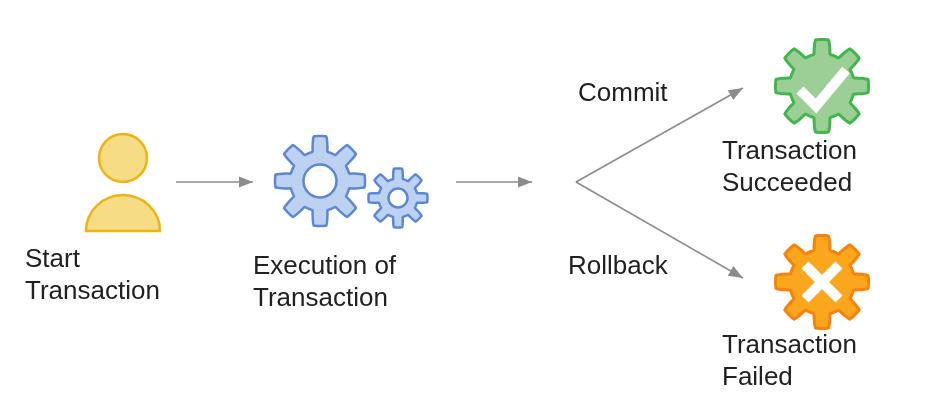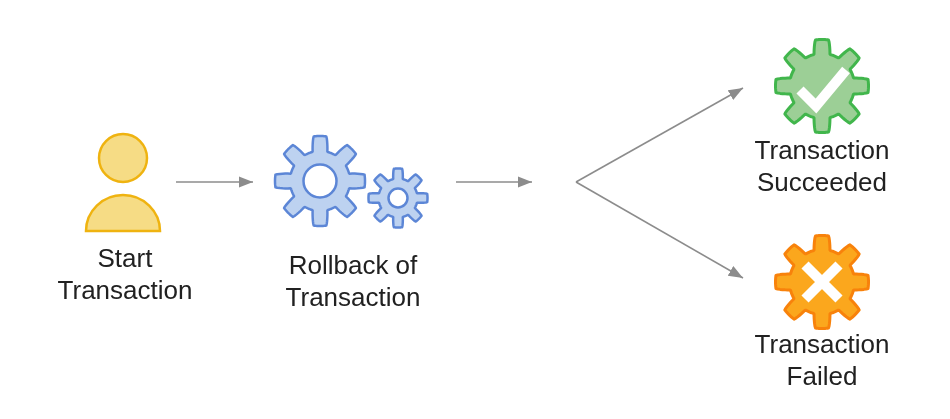--- a/index.html
+++ b/index.html
@@ -13,21 +13,21 @@
   body{background:#fff;font-family:"Liberation Sans", sans-serif;}
   .canvas{
     position:relative;width:950px;height:419px;background:var(--background);
     overflow:hidden;color:var(--text);
   }
   .canvas svg{position:absolute;display:block;}
   .lbl{
     position:absolute;font-size:26px;line-height:32px;color:var(--text);
     white-space:pre-line;letter-spacing:0;
   }
-  .lbl.center{text-align:center;width:200px;}
+  .lbl.center{width:200px;}
   .person-head,.person-body{fill:var(--person-fill);stroke:var(--person-stroke);stroke-width:2.5;}
   .gear-blue{fill:var(--gear-fill);stroke:var(--gear-stroke);stroke-width:2.5;stroke-linejoin:round;}
   .gear-hole{fill:#fff;stroke:var(--gear-stroke);stroke-width:2.5;}
   .gear-green{fill:var(--success-fill);stroke:var(--success-stroke);stroke-width:3;stroke-linejoin:round;}
   .gear-orange{fill:var(--fail-fill);stroke:var(--fail-stroke);stroke-width:3;stroke-linejoin:round;}
   .mark{fill:none;stroke:#fff;stroke-width:10;stroke-linecap:butt;stroke-linejoin:miter;}
   .edge{stroke:var(--arrow);stroke-width:1.6;fill:none;}
 </style>
 </head>
 <body>
@@ -52,23 +52,25 @@
   </svg>
   <div class="lbl center" style="left:25px;top:242px;">Start
 Transaction</div>
 
   <svg width="180" height="120" style="left:263px;top:123px;">
     <path class="gear-blue" d="M102.00,58.00L101.99,58.79L101.97,59.57L101.94,60.36L101.89,61.14L101.83,61.92L101.75,62.70L101.66,63.48L101.56,64.26L99.76,64.77L97.14,65.08L94.45,65.28L91.76,65.39L89.12,65.42L86.57,65.37L85.98,65.76L85.84,66.27L85.69,66.77L85.53,67.27L85.37,67.77L85.19,68.26L85.01,68.75L84.82,69.24L84.62,69.72L84.41,70.20L84.19,70.68L83.96,71.15L83.73,71.62L83.49,72.08L83.24,72.54L82.98,73.00L83.12,73.70L84.96,75.47L86.81,77.36L88.63,79.34L90.39,81.38L92.03,83.45L92.94,85.08L92.46,85.70L91.97,86.32L91.47,86.93L90.96,87.52L90.44,88.11L89.91,88.69L89.37,89.26L88.82,89.82L88.26,90.37L87.69,90.91L87.11,91.44L86.52,91.96L85.93,92.47L85.32,92.97L84.70,93.46L84.08,93.94L82.45,93.03L80.38,91.39L78.34,89.63L76.36,87.81L74.47,85.96L72.70,84.12L72.00,83.98L71.54,84.24L71.08,84.49L70.62,84.73L70.15,84.96L69.68,85.19L69.20,85.41L68.72,85.62L68.24,85.82L67.75,86.01L67.26,86.19L66.77,86.37L66.27,86.53L65.77,86.69L65.27,86.84L64.76,86.98L64.37,87.57L64.42,90.12L64.39,92.76L64.28,95.45L64.08,98.14L63.77,100.76L63.26,102.56L62.48,102.66L61.70,102.75L60.92,102.83L60.14,102.89L59.36,102.94L58.57,102.97L57.79,102.99L57.00,103.00L56.21,102.99L55.43,102.97L54.64,102.94L53.86,102.89L53.08,102.83L52.30,102.75L51.52,102.66L50.74,102.56L50.23,100.76L49.92,98.14L49.72,95.45L49.61,92.76L49.58,90.12L49.63,87.57L49.24,86.98L48.73,86.84L48.23,86.69L47.73,86.53L47.23,86.37L46.74,86.19L46.25,86.01L45.76,85.82L45.28,85.62L44.80,85.41L44.32,85.19L43.85,84.96L43.38,84.73L42.92,84.49L42.46,84.24L42.00,83.98L41.30,84.12L39.53,85.96L37.64,87.81L35.66,89.63L33.62,91.39L31.55,93.03L29.92,93.94L29.30,93.46L28.68,92.97L28.07,92.47L27.48,91.96L26.89,91.44L26.31,90.91L25.74,90.37L25.18,89.82L24.63,89.26L24.09,88.69L23.56,88.11L23.04,87.52L22.53,86.93L22.03,86.32L21.54,85.70L21.06,85.08L21.97,83.45L23.61,81.38L25.37,79.34L27.19,77.36L29.04,75.47L30.88,73.70L31.02,73.00L30.76,72.54L30.51,72.08L30.27,71.62L30.04,71.15L29.81,70.68L29.59,70.20L29.38,69.72L29.18,69.24L28.99,68.75L28.81,68.26L28.63,67.77L28.47,67.27L28.31,66.77L28.16,66.27L28.02,65.76L27.43,65.37L24.88,65.42L22.24,65.39L19.55,65.28L16.86,65.08L14.24,64.77L12.44,64.26L12.34,63.48L12.25,62.70L12.17,61.92L12.11,61.14L12.06,60.36L12.03,59.57L12.01,58.79L12.00,58.00L12.01,57.21L12.03,56.43L12.06,55.64L12.11,54.86L12.17,54.08L12.25,53.30L12.34,52.52L12.44,51.74L14.24,51.23L16.86,50.92L19.55,50.72L22.24,50.61L24.88,50.58L27.43,50.63L28.02,50.24L28.16,49.73L28.31,49.23L28.47,48.73L28.63,48.23L28.81,47.74L28.99,47.25L29.18,46.76L29.38,46.28L29.59,45.80L29.81,45.32L30.04,44.85L30.27,44.38L30.51,43.92L30.76,43.46L31.02,43.00L30.88,42.30L29.04,40.53L27.19,38.64L25.37,36.66L23.61,34.62L21.97,32.55L21.06,30.92L21.54,30.30L22.03,29.68L22.53,29.07L23.04,28.48L23.56,27.89L24.09,27.31L24.63,26.74L25.18,26.18L25.74,25.63L26.31,25.09L26.89,24.56L27.48,24.04L28.07,23.53L28.68,23.03L29.30,22.54L29.92,22.06L31.55,22.97L33.62,24.61L35.66,26.37L37.64,28.19L39.53,30.04L41.30,31.88L42.00,32.02L42.46,31.76L42.92,31.51L43.38,31.27L43.85,31.04L44.32,30.81L44.80,30.59L45.28,30.38L45.76,30.18L46.25,29.99L46.74,29.81L47.23,29.63L47.73,29.47L48.23,29.31L48.73,29.16L49.24,29.02L49.63,28.43L49.58,25.88L49.61,23.24L49.72,20.55L49.92,17.86L50.23,15.24L50.74,13.44L51.52,13.34L52.30,13.25L53.08,13.17L53.86,13.11L54.64,13.06L55.43,13.03L56.21,13.01L57.00,13.00L57.79,13.01L58.57,13.03L59.36,13.06L60.14,13.11L60.92,13.17L61.70,13.25L62.48,13.34L63.26,13.44L63.77,15.24L64.08,17.86L64.28,20.55L64.39,23.24L64.42,25.88L64.37,28.43L64.76,29.02L65.27,29.16L65.77,29.31L66.27,29.47L66.77,29.63L67.26,29.81L67.75,29.99L68.24,30.18L68.72,30.38L69.20,30.59L69.68,30.81L70.15,31.04L70.62,31.27L71.08,31.51L71.54,31.76L72.00,32.02L72.70,31.88L74.47,30.04L76.36,28.19L78.34,26.37L80.38,24.61L82.45,22.97L84.08,22.06L84.70,22.54L85.32,23.03L85.93,23.53L86.52,24.04L87.11,24.56L87.69,25.09L88.26,25.63L88.82,26.18L89.37,26.74L89.91,27.31L90.44,27.89L90.96,28.48L91.47,29.07L91.97,29.68L92.46,30.30L92.94,30.92L92.03,32.55L90.39,34.62L88.63,36.66L86.81,38.64L84.96,40.53L83.12,42.30L82.98,43.00L83.24,43.46L83.49,43.92L83.73,44.38L83.96,44.85L84.19,45.32L84.41,45.80L84.62,46.28L84.82,46.76L85.01,47.25L85.19,47.74L85.37,48.23L85.53,48.73L85.69,49.23L85.84,49.73L85.98,50.24L86.57,50.63L89.12,50.58L91.76,50.61L94.45,50.72L97.14,50.92L99.76,51.23L101.56,51.74L101.66,52.52L101.75,53.30L101.83,54.08L101.89,54.86L101.94,55.64L101.97,56.43L101.99,57.21L102.00,58.00Z"></path>
     <circle class="gear-hole" cx="57" cy="58" r="16.5"></circle>
     <path class="gear-blue" d="M164.50,75.00L164.50,75.51L164.48,76.03L164.46,76.54L164.43,77.06L164.39,77.57L164.34,78.08L164.28,78.60L164.21,79.11L163.01,79.44L161.27,79.63L159.48,79.76L157.69,79.82L155.93,79.83L154.23,79.79L153.84,80.05L153.74,80.37L153.65,80.70L153.55,81.03L153.44,81.35L153.32,81.67L153.20,81.99L153.08,82.30L152.95,82.62L152.81,82.93L152.67,83.24L152.53,83.55L152.37,83.85L152.22,84.15L152.06,84.45L151.89,84.75L151.99,85.21L153.21,86.38L154.45,87.63L155.67,88.94L156.85,90.30L157.95,91.67L158.56,92.75L158.25,93.16L157.93,93.56L157.60,93.96L157.26,94.35L156.92,94.74L156.57,95.12L156.22,95.49L155.86,95.86L155.49,96.22L155.12,96.57L154.74,96.92L154.35,97.26L153.96,97.60L153.56,97.93L153.16,98.25L152.75,98.56L151.67,97.95L150.30,96.85L148.94,95.67L147.63,94.45L146.38,93.21L145.21,91.99L144.75,91.89L144.45,92.06L144.15,92.22L143.85,92.37L143.55,92.53L143.24,92.67L142.93,92.81L142.62,92.95L142.30,93.08L141.99,93.20L141.67,93.32L141.35,93.44L141.03,93.55L140.70,93.65L140.37,93.74L140.05,93.84L139.79,94.23L139.83,95.93L139.82,97.69L139.76,99.48L139.63,101.27L139.44,103.01L139.11,104.21L138.60,104.28L138.08,104.34L137.57,104.39L137.06,104.43L136.54,104.46L136.03,104.48L135.51,104.50L135.00,104.50L134.49,104.50L133.97,104.48L133.46,104.46L132.94,104.43L132.43,104.39L131.92,104.34L131.40,104.28L130.89,104.21L130.56,103.01L130.37,101.27L130.24,99.48L130.18,97.69L130.17,95.93L130.21,94.23L129.95,93.84L129.63,93.74L129.30,93.65L128.97,93.55L128.65,93.44L128.33,93.32L128.01,93.20L127.70,93.08L127.38,92.95L127.07,92.81L126.76,92.67L126.45,92.53L126.15,92.37L125.85,92.22L125.55,92.06L125.25,91.89L124.79,91.99L123.62,93.21L122.37,94.45L121.06,95.67L119.70,96.85L118.33,97.95L117.25,98.56L116.84,98.25L116.44,97.93L116.04,97.60L115.65,97.26L115.26,96.92L114.88,96.57L114.51,96.22L114.14,95.86L113.78,95.49L113.43,95.12L113.08,94.74L112.74,94.35L112.40,93.96L112.07,93.56L111.75,93.16L111.44,92.75L112.05,91.67L113.15,90.30L114.33,88.94L115.55,87.63L116.79,86.38L118.01,85.21L118.11,84.75L117.94,84.45L117.78,84.15L117.63,83.85L117.47,83.55L117.33,83.24L117.19,82.93L117.05,82.62L116.92,82.30L116.80,81.99L116.68,81.67L116.56,81.35L116.45,81.03L116.35,80.70L116.26,80.37L116.16,80.05L115.77,79.79L114.07,79.83L112.31,79.82L110.52,79.76L108.73,79.63L106.99,79.44L105.79,79.11L105.72,78.60L105.66,78.08L105.61,77.57L105.57,77.06L105.54,76.54L105.52,76.03L105.50,75.51L105.50,75.00L105.50,74.49L105.52,73.97L105.54,73.46L105.57,72.94L105.61,72.43L105.66,71.92L105.72,71.40L105.79,70.89L106.99,70.56L108.73,70.37L110.52,70.24L112.31,70.18L114.07,70.17L115.77,70.21L116.16,69.95L116.26,69.63L116.35,69.30L116.45,68.97L116.56,68.65L116.68,68.33L116.80,68.01L116.92,67.70L117.05,67.38L117.19,67.07L117.33,66.76L117.47,66.45L117.63,66.15L117.78,65.85L117.94,65.55L118.11,65.25L118.01,64.79L116.79,63.62L115.55,62.37L114.33,61.06L113.15,59.70L112.05,58.33L111.44,57.25L111.75,56.84L112.07,56.44L112.40,56.04L112.74,55.65L113.08,55.26L113.43,54.88L113.78,54.51L114.14,54.14L114.51,53.78L114.88,53.43L115.26,53.08L115.65,52.74L116.04,52.40L116.44,52.07L116.84,51.75L117.25,51.44L118.33,52.05L119.70,53.15L121.06,54.33L122.37,55.55L123.62,56.79L124.79,58.01L125.25,58.11L125.55,57.94L125.85,57.78L126.15,57.63L126.45,57.47L126.76,57.33L127.07,57.19L127.38,57.05L127.70,56.92L128.01,56.80L128.33,56.68L128.65,56.56L128.97,56.45L129.30,56.35L129.63,56.26L129.95,56.16L130.21,55.77L130.17,54.07L130.18,52.31L130.24,50.52L130.37,48.73L130.56,46.99L130.89,45.79L131.40,45.72L131.92,45.66L132.43,45.61L132.94,45.57L133.46,45.54L133.97,45.52L134.49,45.50L135.00,45.50L135.51,45.50L136.03,45.52L136.54,45.54L137.06,45.57L137.57,45.61L138.08,45.66L138.60,45.72L139.11,45.79L139.44,46.99L139.63,48.73L139.76,50.52L139.82,52.31L139.83,54.07L139.79,55.77L140.05,56.16L140.37,56.26L140.70,56.35L141.03,56.45L141.35,56.56L141.67,56.68L141.99,56.80L142.30,56.92L142.62,57.05L142.93,57.19L143.24,57.33L143.55,57.47L143.85,57.63L144.15,57.78L144.45,57.94L144.75,58.11L145.21,58.01L146.38,56.79L147.63,55.55L148.94,54.33L150.30,53.15L151.67,52.05L152.75,51.44L153.16,51.75L153.56,52.07L153.96,52.40L154.35,52.74L154.74,53.08L155.12,53.43L155.49,53.78L155.86,54.14L156.22,54.51L156.57,54.88L156.92,55.26L157.26,55.65L157.60,56.04L157.93,56.44L158.25,56.84L158.56,57.25L157.95,58.33L156.85,59.70L155.67,61.06L154.45,62.37L153.21,63.62L151.99,64.79L151.89,65.25L152.06,65.55L152.22,65.85L152.37,66.15L152.53,66.45L152.67,66.76L152.81,67.07L152.95,67.38L153.08,67.70L153.20,68.01L153.32,68.33L153.44,68.65L153.55,68.97L153.65,69.30L153.74,69.63L153.84,69.95L154.23,70.21L155.93,70.17L157.69,70.18L159.48,70.24L161.27,70.37L163.01,70.56L164.21,70.89L164.28,71.40L164.34,71.92L164.39,72.43L164.43,72.94L164.46,73.46L164.48,73.97L164.50,74.49L164.50,75.00Z"></path>
     <circle class="gear-hole" cx="135" cy="75" r="9.5"></circle>
   </svg>
-  <div class="lbl center" style="left:253px;top:249px;">Rollback of
+  <div class="lbl center" style="left:253px;top:249px;">Execution of
 Transaction</div>
 
+  <div class="lbl" style="left:578px;top:76px;">Commit</div>
+  <div class="lbl" style="left:568px;top:249px;">Rollback</div>
 
   <svg width="105" height="105" style="left:770px;top:33px;">
     <path class="gear-green" d="M98.50,53.00L98.49,53.81L98.47,54.62L98.44,55.43L98.39,56.24L98.32,57.05L98.25,57.86L98.15,58.67L98.05,59.47L96.35,60.03L93.89,60.39L91.37,60.65L88.85,60.83L86.36,60.93L83.97,60.97L83.39,61.41L83.24,61.96L83.08,62.50L82.91,63.04L82.73,63.58L82.54,64.12L82.34,64.65L82.13,65.17L81.92,65.70L81.69,66.22L81.46,66.74L81.21,67.25L80.96,67.75L80.70,68.26L80.43,68.76L80.15,69.25L80.24,69.97L81.91,71.69L83.59,73.52L85.25,75.43L86.85,77.40L88.33,79.40L89.14,80.98L88.64,81.63L88.14,82.26L87.62,82.89L87.09,83.51L86.56,84.11L86.01,84.71L85.45,85.30L84.88,85.88L84.30,86.45L83.71,87.01L83.11,87.56L82.51,88.09L81.89,88.62L81.26,89.14L80.63,89.64L79.98,90.14L78.40,89.33L76.40,87.85L74.43,86.25L72.52,84.59L70.69,82.91L68.97,81.24L68.25,81.15L67.76,81.43L67.26,81.70L66.75,81.96L66.25,82.21L65.74,82.46L65.22,82.69L64.70,82.92L64.17,83.13L63.65,83.34L63.12,83.54L62.58,83.73L62.04,83.91L61.50,84.08L60.96,84.24L60.41,84.39L59.97,84.97L59.93,87.36L59.83,89.85L59.65,92.37L59.39,94.89L59.03,97.35L58.47,99.05L57.67,99.15L56.86,99.25L56.05,99.32L55.24,99.39L54.43,99.44L53.62,99.47L52.81,99.49L52.00,99.50L51.19,99.49L50.38,99.47L49.57,99.44L48.76,99.39L47.95,99.32L47.14,99.25L46.33,99.15L45.53,99.05L44.97,97.35L44.61,94.89L44.35,92.37L44.17,89.85L44.07,87.36L44.03,84.97L43.59,84.39L43.04,84.24L42.50,84.08L41.96,83.91L41.42,83.73L40.88,83.54L40.35,83.34L39.83,83.13L39.30,82.92L38.78,82.69L38.26,82.46L37.75,82.21L37.25,81.96L36.74,81.70L36.24,81.43L35.75,81.15L35.03,81.24L33.31,82.91L31.48,84.59L29.57,86.25L27.60,87.85L25.60,89.33L24.02,90.14L23.37,89.64L22.74,89.14L22.11,88.62L21.49,88.09L20.89,87.56L20.29,87.01L19.70,86.45L19.12,85.88L18.55,85.30L17.99,84.71L17.44,84.11L16.91,83.51L16.38,82.89L15.86,82.26L15.36,81.63L14.86,80.98L15.67,79.40L17.15,77.40L18.75,75.43L20.41,73.52L22.09,71.69L23.76,69.97L23.85,69.25L23.57,68.76L23.30,68.26L23.04,67.75L22.79,67.25L22.54,66.74L22.31,66.22L22.08,65.70L21.87,65.17L21.66,64.65L21.46,64.12L21.27,63.58L21.09,63.04L20.92,62.50L20.76,61.96L20.61,61.41L20.03,60.97L17.64,60.93L15.15,60.83L12.63,60.65L10.11,60.39L7.65,60.03L5.95,59.47L5.85,58.67L5.75,57.86L5.68,57.05L5.61,56.24L5.56,55.43L5.53,54.62L5.51,53.81L5.50,53.00L5.51,52.19L5.53,51.38L5.56,50.57L5.61,49.76L5.68,48.95L5.75,48.14L5.85,47.33L5.95,46.53L7.65,45.97L10.11,45.61L12.63,45.35L15.15,45.17L17.64,45.07L20.03,45.03L20.61,44.59L20.76,44.04L20.92,43.50L21.09,42.96L21.27,42.42L21.46,41.88L21.66,41.35L21.87,40.83L22.08,40.30L22.31,39.78L22.54,39.26L22.79,38.75L23.04,38.25L23.30,37.74L23.57,37.24L23.85,36.75L23.76,36.03L22.09,34.31L20.41,32.48L18.75,30.57L17.15,28.60L15.67,26.60L14.86,25.02L15.36,24.37L15.86,23.74L16.38,23.11L16.91,22.49L17.44,21.89L17.99,21.29L18.55,20.70L19.12,20.12L19.70,19.55L20.29,18.99L20.89,18.44L21.49,17.91L22.11,17.38L22.74,16.86L23.37,16.36L24.02,15.86L25.60,16.67L27.60,18.15L29.57,19.75L31.48,21.41L33.31,23.09L35.03,24.76L35.75,24.85L36.24,24.57L36.74,24.30L37.25,24.04L37.75,23.79L38.26,23.54L38.78,23.31L39.30,23.08L39.83,22.87L40.35,22.66L40.88,22.46L41.42,22.27L41.96,22.09L42.50,21.92L43.04,21.76L43.59,21.61L44.03,21.03L44.07,18.64L44.17,16.15L44.35,13.63L44.61,11.11L44.97,8.65L45.53,6.95L46.33,6.85L47.14,6.75L47.95,6.68L48.76,6.61L49.57,6.56L50.38,6.53L51.19,6.51L52.00,6.50L52.81,6.51L53.62,6.53L54.43,6.56L55.24,6.61L56.05,6.68L56.86,6.75L57.67,6.85L58.47,6.95L59.03,8.65L59.39,11.11L59.65,13.63L59.83,16.15L59.93,18.64L59.97,21.03L60.41,21.61L60.96,21.76L61.50,21.92L62.04,22.09L62.58,22.27L63.12,22.46L63.65,22.66L64.17,22.87L64.70,23.08L65.22,23.31L65.74,23.54L66.25,23.79L66.75,24.04L67.26,24.30L67.76,24.57L68.25,24.85L68.97,24.76L70.69,23.09L72.52,21.41L74.43,19.75L76.40,18.15L78.40,16.67L79.98,15.86L80.63,16.36L81.26,16.86L81.89,17.38L82.51,17.91L83.11,18.44L83.71,18.99L84.30,19.55L84.88,20.12L85.45,20.70L86.01,21.29L86.56,21.89L87.09,22.49L87.62,23.11L88.14,23.74L88.64,24.37L89.14,25.02L88.33,26.60L86.85,28.60L85.25,30.57L83.59,32.48L81.91,34.31L80.24,36.03L80.15,36.75L80.43,37.24L80.70,37.74L80.96,38.25L81.21,38.75L81.46,39.26L81.69,39.78L81.92,40.30L82.13,40.83L82.34,41.35L82.54,41.88L82.73,42.42L82.91,42.96L83.08,43.50L83.24,44.04L83.39,44.59L83.97,45.03L86.36,45.07L88.85,45.17L91.37,45.35L93.89,45.61L96.35,45.97L98.05,46.53L98.15,47.33L98.25,48.14L98.32,48.95L98.39,49.76L98.44,50.57L98.47,51.38L98.49,52.19L98.50,53.00Z"></path>
     <path class="mark" d="M30,57 L46,73 L76,37"></path>
   </svg>
   <div class="lbl center" style="left:722px;top:134px;">Transaction
 Succeeded</div>
 
   <svg width="105" height="105" style="left:770px;top:230px;">
     <path class="gear-orange" d="M98.50,52.00L98.49,52.81L98.47,53.62L98.44,54.43L98.39,55.24L98.32,56.05L98.25,56.86L98.15,57.67L98.05,58.47L96.35,59.03L93.89,59.39L91.37,59.65L88.85,59.83L86.36,59.93L83.97,59.97L83.39,60.41L83.24,60.96L83.08,61.50L82.91,62.04L82.73,62.58L82.54,63.12L82.34,63.65L82.13,64.17L81.92,64.70L81.69,65.22L81.46,65.74L81.21,66.25L80.96,66.75L80.70,67.26L80.43,67.76L80.15,68.25L80.24,68.97L81.91,70.69L83.59,72.52L85.25,74.43L86.85,76.40L88.33,78.40L89.14,79.98L88.64,80.63L88.14,81.26L87.62,81.89L87.09,82.51L86.56,83.11L86.01,83.71L85.45,84.30L84.88,84.88L84.30,85.45L83.71,86.01L83.11,86.56L82.51,87.09L81.89,87.62L81.26,88.14L80.63,88.64L79.98,89.14L78.40,88.33L76.40,86.85L74.43,85.25L72.52,83.59L70.69,81.91L68.97,80.24L68.25,80.15L67.76,80.43L67.26,80.70L66.75,80.96L66.25,81.21L65.74,81.46L65.22,81.69L64.70,81.92L64.17,82.13L63.65,82.34L63.12,82.54L62.58,82.73L62.04,82.91L61.50,83.08L60.96,83.24L60.41,83.39L59.97,83.97L59.93,86.36L59.83,88.85L59.65,91.37L59.39,93.89L59.03,96.35L58.47,98.05L57.67,98.15L56.86,98.25L56.05,98.32L55.24,98.39L54.43,98.44L53.62,98.47L52.81,98.49L52.00,98.50L51.19,98.49L50.38,98.47L49.57,98.44L48.76,98.39L47.95,98.32L47.14,98.25L46.33,98.15L45.53,98.05L44.97,96.35L44.61,93.89L44.35,91.37L44.17,88.85L44.07,86.36L44.03,83.97L43.59,83.39L43.04,83.24L42.50,83.08L41.96,82.91L41.42,82.73L40.88,82.54L40.35,82.34L39.83,82.13L39.30,81.92L38.78,81.69L38.26,81.46L37.75,81.21L37.25,80.96L36.74,80.70L36.24,80.43L35.75,80.15L35.03,80.24L33.31,81.91L31.48,83.59L29.57,85.25L27.60,86.85L25.60,88.33L24.02,89.14L23.37,88.64L22.74,88.14L22.11,87.62L21.49,87.09L20.89,86.56L20.29,86.01L19.70,85.45L19.12,84.88L18.55,84.30L17.99,83.71L17.44,83.11L16.91,82.51L16.38,81.89L15.86,81.26L15.36,80.63L14.86,79.98L15.67,78.40L17.15,76.40L18.75,74.43L20.41,72.52L22.09,70.69L23.76,68.97L23.85,68.25L23.57,67.76L23.30,67.26L23.04,66.75L22.79,66.25L22.54,65.74L22.31,65.22L22.08,64.70L21.87,64.17L21.66,63.65L21.46,63.12L21.27,62.58L21.09,62.04L20.92,61.50L20.76,60.96L20.61,60.41L20.03,59.97L17.64,59.93L15.15,59.83L12.63,59.65L10.11,59.39L7.65,59.03L5.95,58.47L5.85,57.67L5.75,56.86L5.68,56.05L5.61,55.24L5.56,54.43L5.53,53.62L5.51,52.81L5.50,52.00L5.51,51.19L5.53,50.38L5.56,49.57L5.61,48.76L5.68,47.95L5.75,47.14L5.85,46.33L5.95,45.53L7.65,44.97L10.11,44.61L12.63,44.35L15.15,44.17L17.64,44.07L20.03,44.03L20.61,43.59L20.76,43.04L20.92,42.50L21.09,41.96L21.27,41.42L21.46,40.88L21.66,40.35L21.87,39.83L22.08,39.30L22.31,38.78L22.54,38.26L22.79,37.75L23.04,37.25L23.30,36.74L23.57,36.24L23.85,35.75L23.76,35.03L22.09,33.31L20.41,31.48L18.75,29.57L17.15,27.60L15.67,25.60L14.86,24.02L15.36,23.37L15.86,22.74L16.38,22.11L16.91,21.49L17.44,20.89L17.99,20.29L18.55,19.70L19.12,19.12L19.70,18.55L20.29,17.99L20.89,17.44L21.49,16.91L22.11,16.38L22.74,15.86L23.37,15.36L24.02,14.86L25.60,15.67L27.60,17.15L29.57,18.75L31.48,20.41L33.31,22.09L35.03,23.76L35.75,23.85L36.24,23.57L36.74,23.30L37.25,23.04L37.75,22.79L38.26,22.54L38.78,22.31L39.30,22.08L39.83,21.87L40.35,21.66L40.88,21.46L41.42,21.27L41.96,21.09L42.50,20.92L43.04,20.76L43.59,20.61L44.03,20.03L44.07,17.64L44.17,15.15L44.35,12.63L44.61,10.11L44.97,7.65L45.53,5.95L46.33,5.85L47.14,5.75L47.95,5.68L48.76,5.61L49.57,5.56L50.38,5.53L51.19,5.51L52.00,5.50L52.81,5.51L53.62,5.53L54.43,5.56L55.24,5.61L56.05,5.68L56.86,5.75L57.67,5.85L58.47,5.95L59.03,7.65L59.39,10.11L59.65,12.63L59.83,15.15L59.93,17.64L59.97,20.03L60.41,20.61L60.96,20.76L61.50,20.92L62.04,21.09L62.58,21.27L63.12,21.46L63.65,21.66L64.17,21.87L64.70,22.08L65.22,22.31L65.74,22.54L66.25,22.79L66.75,23.04L67.26,23.30L67.76,23.57L68.25,23.85L68.97,23.76L70.69,22.09L72.52,20.41L74.43,18.75L76.40,17.15L78.40,15.67L79.98,14.86L80.63,15.36L81.26,15.86L81.89,16.38L82.51,16.91L83.11,17.44L83.71,17.99L84.30,18.55L84.88,19.12L85.45,19.70L86.01,20.29L86.56,20.89L87.09,21.49L87.62,22.11L88.14,22.74L88.64,23.37L89.14,24.02L88.33,25.60L86.85,27.60L85.25,29.57L83.59,31.48L81.91,33.31L80.24,35.03L80.15,35.75L80.43,36.24L80.70,36.74L80.96,37.25L81.21,37.75L81.46,38.26L81.69,38.78L81.92,39.30L82.13,39.83L82.34,40.35L82.54,40.88L82.73,41.42L82.91,41.96L83.08,42.50L83.24,43.04L83.39,43.59L83.97,44.03L86.36,44.07L88.85,44.17L91.37,44.35L93.89,44.61L96.35,44.97L98.05,45.53L98.15,46.33L98.25,47.14L98.32,47.95L98.39,48.76L98.44,49.57L98.47,50.38L98.49,51.19L98.50,52.00Z"></path>

